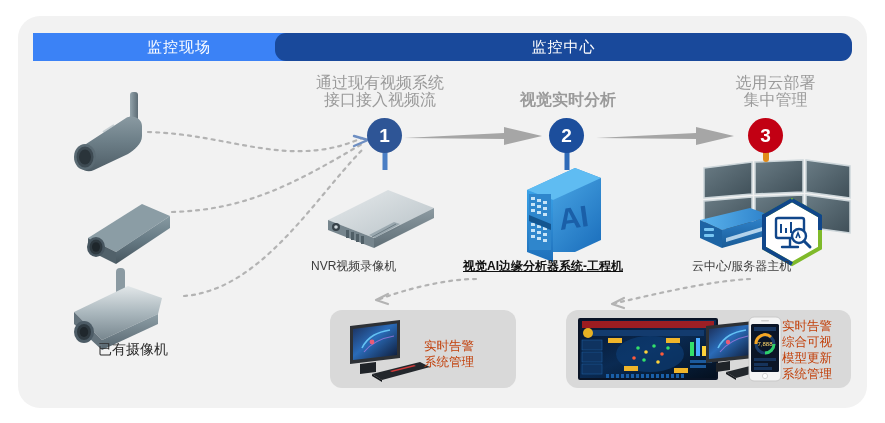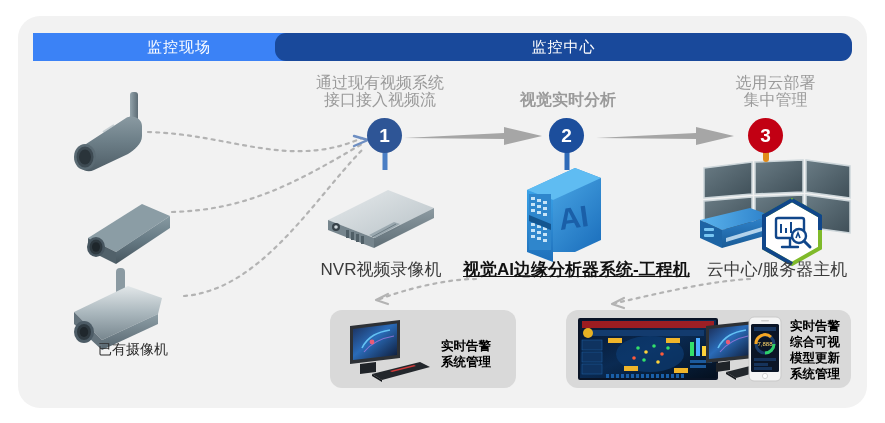--- a/index.html
+++ b/index.html
@@ -56,34 +56,34 @@
   .pin2 .stem{background:#2f6bb8;}
   .pin3{left:748px;top:118px;}
   .pin3 .ball{background:#c20013;}
   .pin3 .stem{background:#e08a18;height:14px;width:6px;border-radius:0 0 3px 3px;}
 
   
   .arrow{position:absolute;}
 
   
   .dev-label{
-    position:absolute;font-size:17px;color:#3b3b3b;text-align:center;
+    position:absolute;font-size:12px;color:#3b3b3b;
     white-space:nowrap;
   }
   .dev-label.bold{font-weight:bold;color:#111;text-decoration:underline;}
 
   
   .card{
     position:absolute;background:#d9d9d9;border-radius:12px;
   }
   .card-left{left:330px;top:310px;width:186px;height:78px;}
   .card-right{left:566px;top:310px;width:285px;height:78px;}
   .card-txt{
-    position:absolute;font-size:12.5px;line-height:16px;color:#000000;
-    font-weight:bold;text-align:center;white-space:pre-line;
+    position:absolute;font-size:12.5px;line-height:16px;color:#c2410c;
+    font-weight:normal;text-align:left;white-space:pre-line;
   }
   .card-txt-l{left:424px;top:338px;width:84px;}
   .card-txt-r{left:782px;top:318px;width:66px;}
 
   
   .cam-cap{
     position:absolute;left:48px;top:341px;width:170px;
     text-align:center;font-size:14px;color:#2b2b2b;
   }
   svg{display:block;overflow:visible;}

